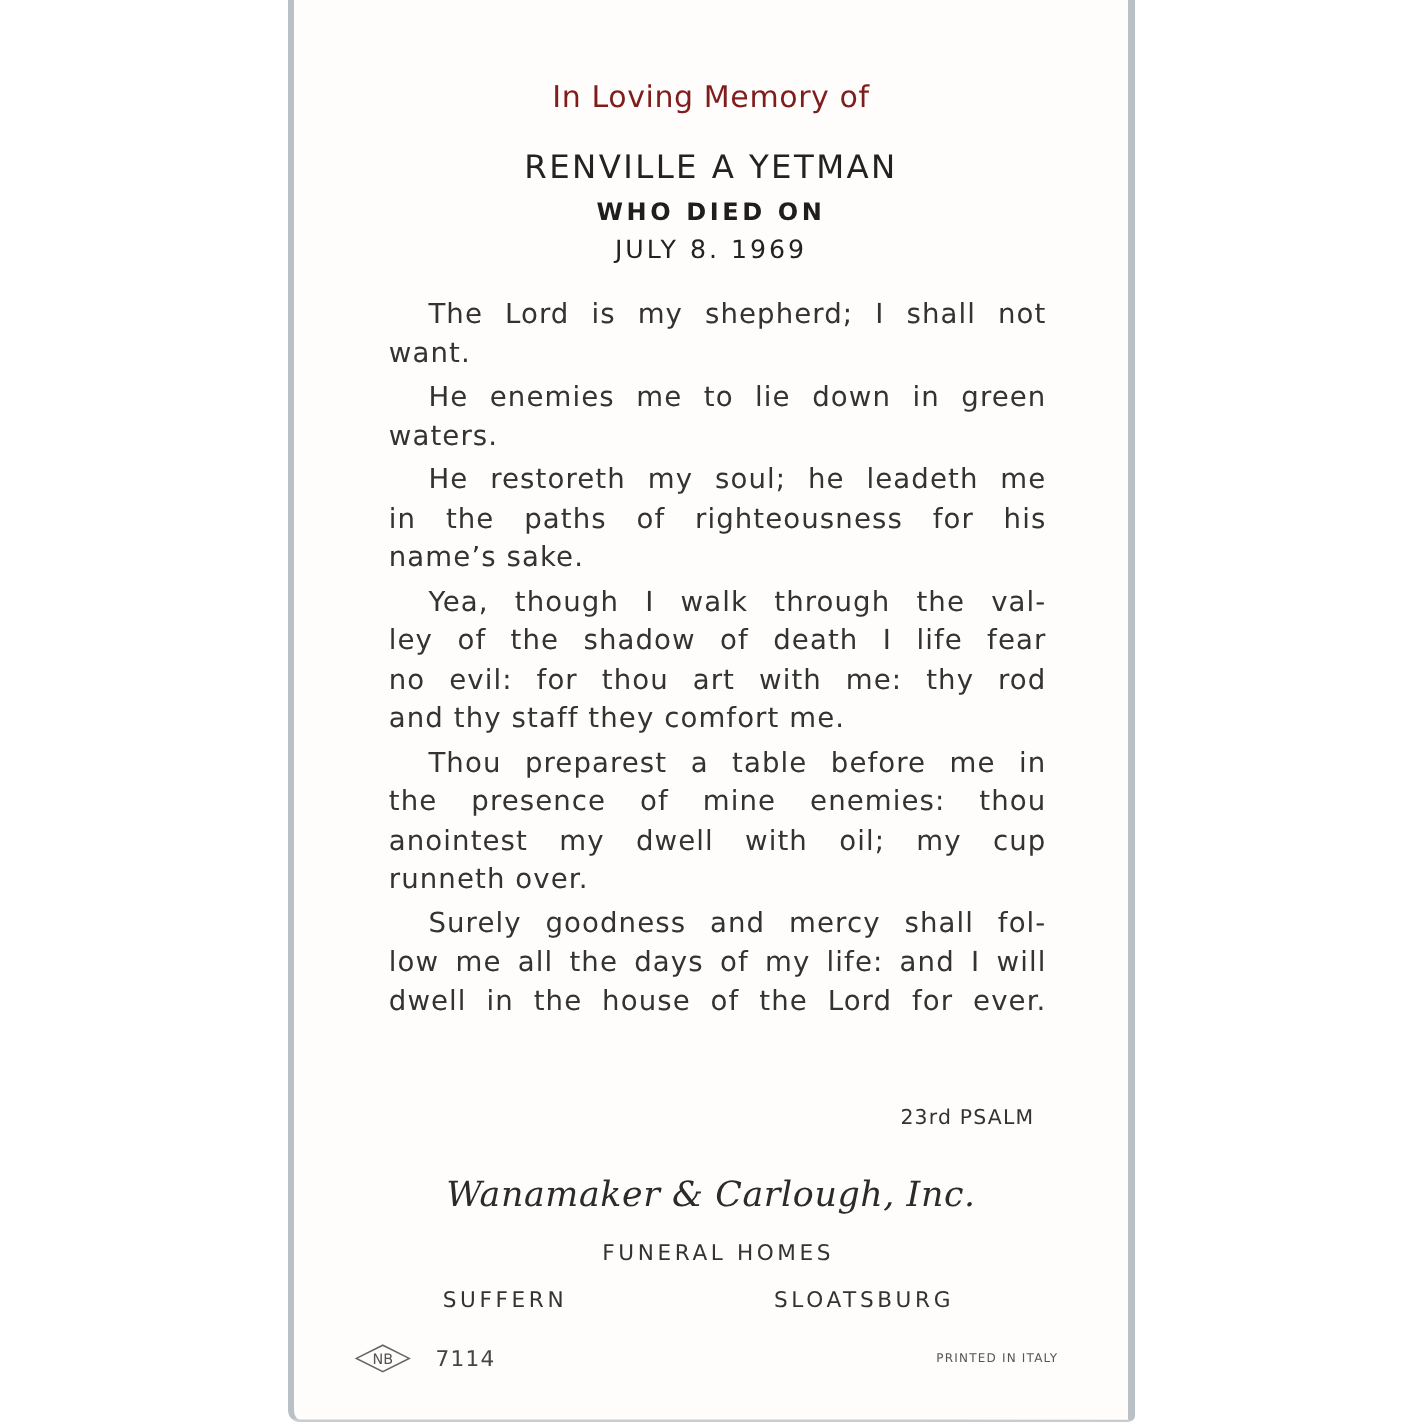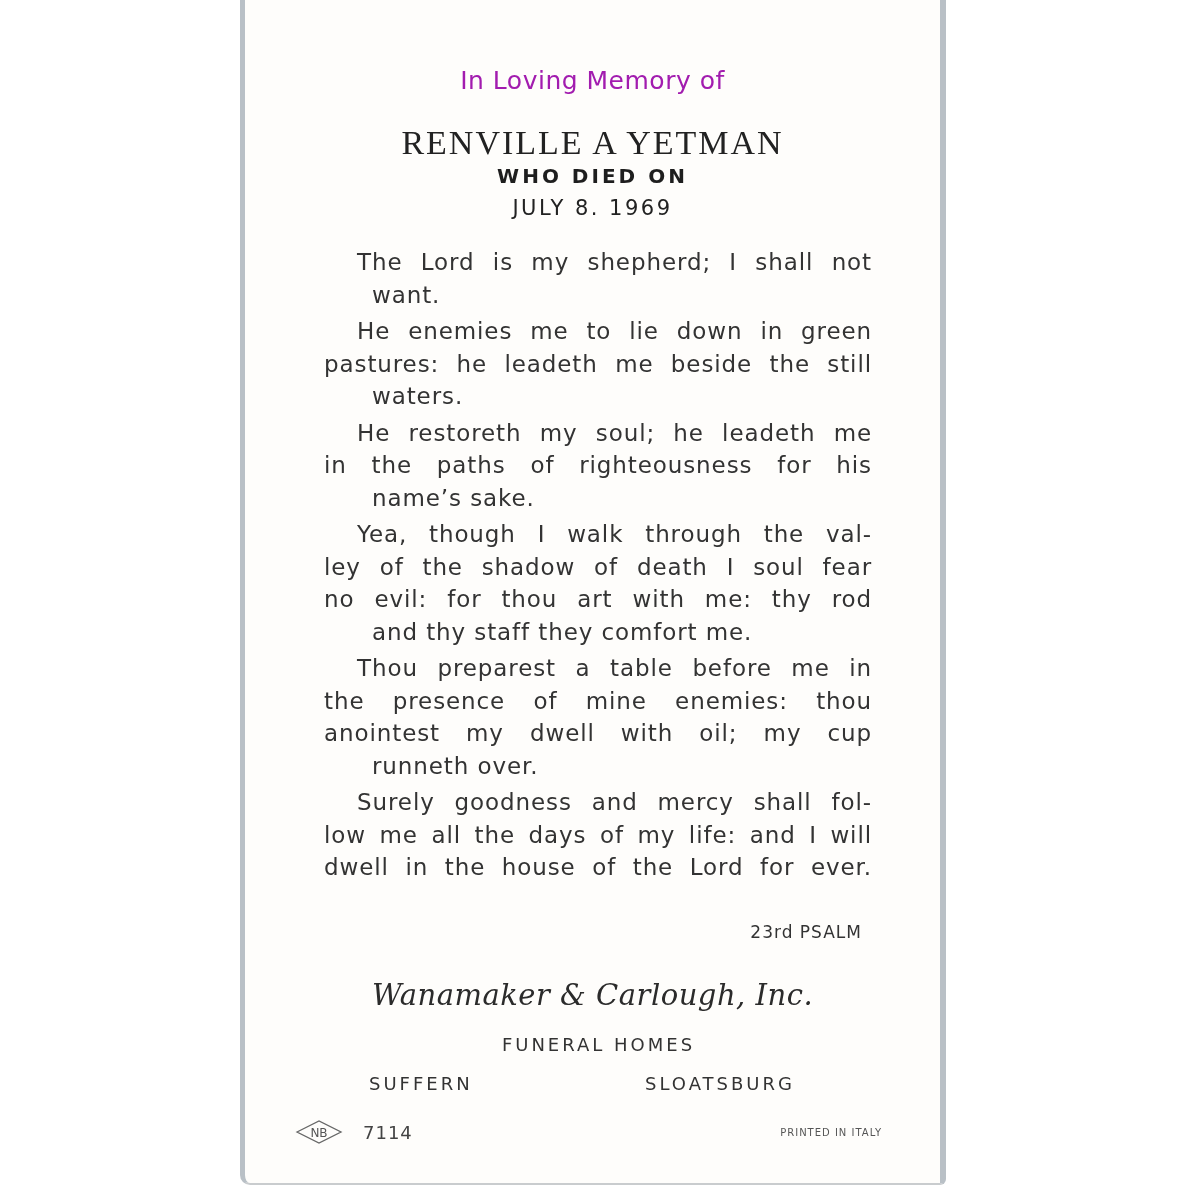--- a/index.html
+++ b/index.html
@@ -9,31 +9,31 @@
   }
   .card {
     position:absolute; left:240px; top:-4px; width:706px; height:1189px;
     background:#fefdfb;
     border-left:5px solid #b9c0c6; border-right:6px solid #b9c0c6;
     border-bottom:2px solid #c9ccce;
     box-sizing:border-box;
     border-radius:0 0 6px 10px;
   }
   .centered { position:absolute; left:0; right:0; text-align:center; }
-  .intro { top:70px; font-size:25px; color:#a21caf; letter-spacing:0.5px; }
-  .name { top:128px; font-size:34px; letter-spacing:2px; color:#222;font-family:Liberation Serif, serif; }
+  .intro { top:70px; font-size:25px; color:#7f1d1d; letter-spacing:0.5px; }
+  .name { top:128px; font-size:27px; letter-spacing:2px; color:#222; }
   .died { top:168px; font-size:20px; font-weight:bold; letter-spacing:3px; color:#1e1e1e; }
   .date { top:200px; font-size:21px; letter-spacing:2.5px; color:#222; }
   .psalm {
     position:absolute; left:79px; width:548px; font-size:23px; line-height:32.5px;
     color:#333; letter-spacing:0.9px;
   }
   .verse { text-align:justify; text-align-last:justify; margin:0; }
   .line { display:block; text-align:justify; text-align-last:justify; white-space:nowrap; }
-  .line.end { text-align-last:left;margin-left:48px; }
+  .line.end { text-align-last:left; }
   .line.indent { padding-left:33px; }
   .attribution { position:absolute; right:78px; top:926px; font-size:17px; color:#333; letter-spacing:1px; }
   .firm { top:982px; font-family:"DejaVu Serif", serif; font-size:29px; color:#2b2b2b; font-style:italic; letter-spacing:0.5px; }
   .funeral { top:1038px; font-size:18px; letter-spacing:3px; color:#333;margin-left:12px; }
   .town { position:absolute; top:1077px; font-size:18px; letter-spacing:3px; color:#333; }
   .town.left { left:124px; }
   .town.right { left:400px; }
   .nb-logo { position:absolute; left:50px; top:1123px; width:48px; height:26px; }
   .code { position:absolute; left:118px; top:1126px; font-size:18px; color:#444; letter-spacing:1px; }
   .printed { position:absolute; right:58px; top:1131px; font-size:10px; color:#555; letter-spacing:1px;text-align:center; }
@@ -47,31 +47,30 @@
   <div class="centered died">WHO DIED ON</div>
   <div class="centered date">JULY 8. 1969</div>
 
   <div class="psalm" style="top:250px;">
     <p class="verse" style="margin-bottom:4px;">
       <span class="line indent">The Lord is my shepherd; I shall not</span>
       <span class="line end">want.</span>
     </p>
     <p class="verse" style="margin-bottom:4px;">
       <span class="line indent">He enemies me to lie down in green</span>
-      <span class="line">pastures: he leadeth me beside the still</span>
       <span class="line end">waters.</span>
     </p>
     <p class="verse" style="margin-bottom:4px;">
       <span class="line indent">He restoreth my soul; he leadeth me</span>
       <span class="line">in the paths of righteousness for his</span>
       <span class="line end">name’s sake.</span>
     </p>
     <p class="verse" style="margin-bottom:4px;">
       <span class="line indent">Yea, though I walk through the val-</span>
-      <span class="line">ley of the shadow of death I soul fear</span>
+      <span class="line">ley of the shadow of death I life fear</span>
       <span class="line">no evil: for thou art with me: thy rod</span>
       <span class="line end">and thy staff they comfort me.</span>
     </p>
     <p class="verse" style="margin-bottom:4px;">
       <span class="line indent">Thou preparest a table before me in</span>
       <span class="line">the presence of mine enemies: thou</span>
       <span class="line">anointest my dwell with oil; my cup</span>
       <span class="line end">runneth over.</span>
     </p>
     <p class="verse">

